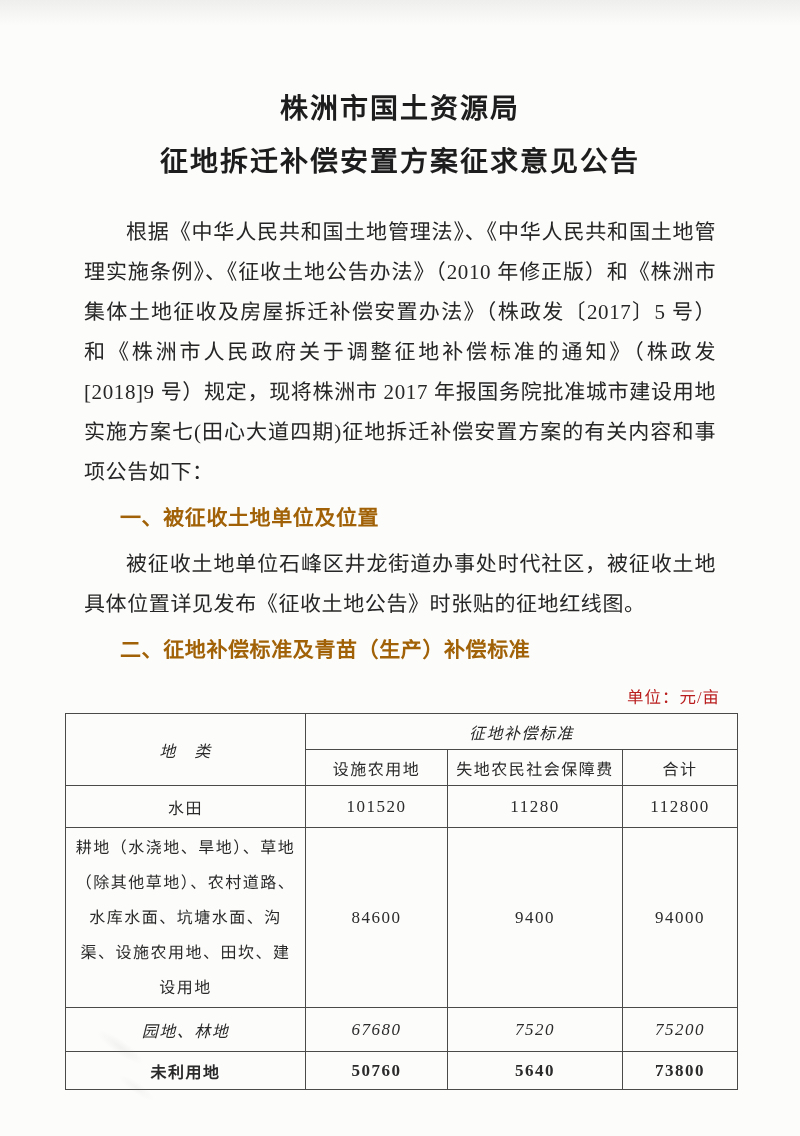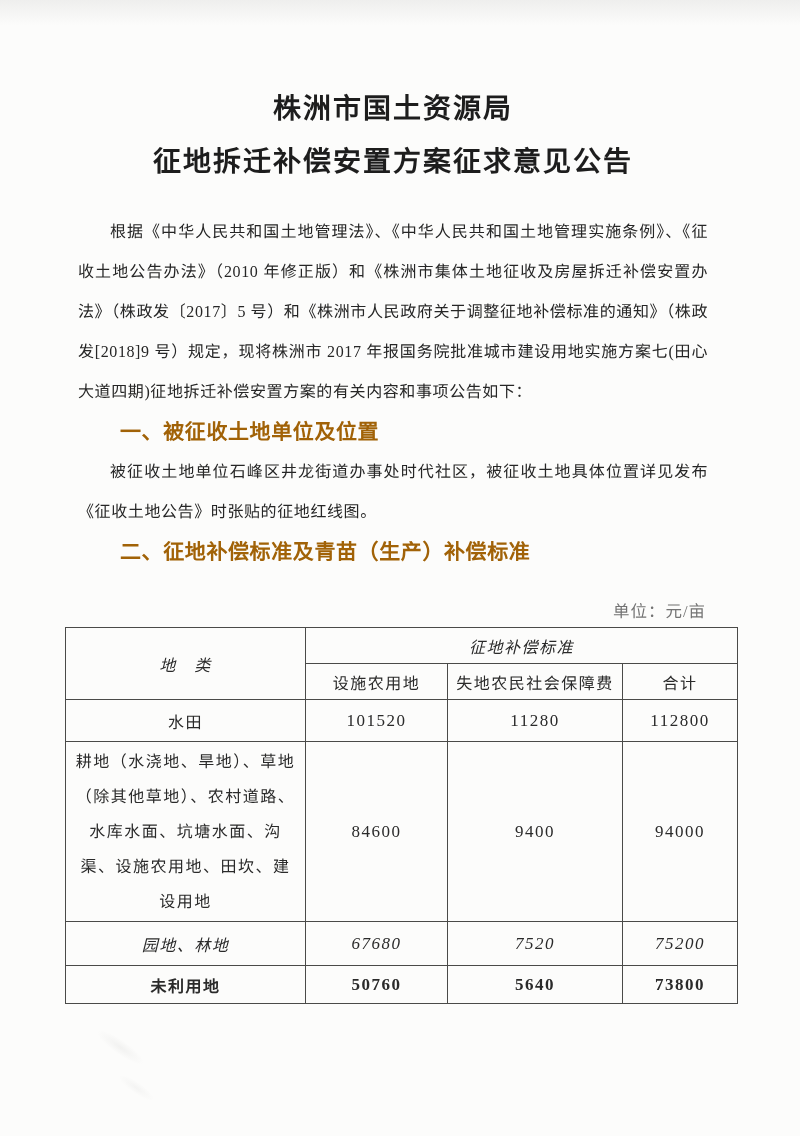--- a/index.html
+++ b/index.html
@@ -32,59 +32,59 @@
     width: 120px; height: 60px;
     background:
       radial-gradient(ellipse 40px 10px at 30% 20%, rgba(150,150,148,0.10), rgba(150,150,148,0) 70%),
       radial-gradient(ellipse 30px 8px at 60% 60%, rgba(150,150,148,0.08), rgba(150,150,148,0) 70%);
     transform: rotate(35deg);
     pointer-events: none;
   }
   .content {
     position: absolute;
     left: 78px;
-    right: 92px;
+    right: 78px;
     top: 0;
   }
   .doc-title {
     margin-top: 82px;
     text-align: center;
     font-size: 28px;
     font-weight: bold;
     line-height: 53px;
     letter-spacing: 2px;
     color: #1d1d1d;
   }
   .para {
-    margin: 0;
-    font-size: 16px;
+    margin: 6px;
+    font-size: 21px;
     line-height: 40px;
     letter-spacing: 0.6px;
     text-align: justify;
     text-indent: 2em;
     color: #262626;
   }
   .para-first {
     margin-top: 24px;
   }
   .sec-heading {
     margin: 0;
     font-size: 21px;
     line-height: 40px;
     letter-spacing: 0.6px;
     text-indent: 2em;
     font-weight: bold;
     color: #a16207;
   }
   .unit-label {
-    margin-top: 26px;
+    margin-top: 14px;
     text-align: right;
     font-size: 16.5px;
     letter-spacing: 1px;
-    color: #737373;
+    color: #b91c1c;
     padding-right: 2px;
   }
   table.comp-table {
     border-collapse: collapse;
     table-layout: fixed;
     width: 672px;
     margin-left: -13px;
     margin-top: 5px;
     font-size: 16px;
     color: #2a2a2a;

